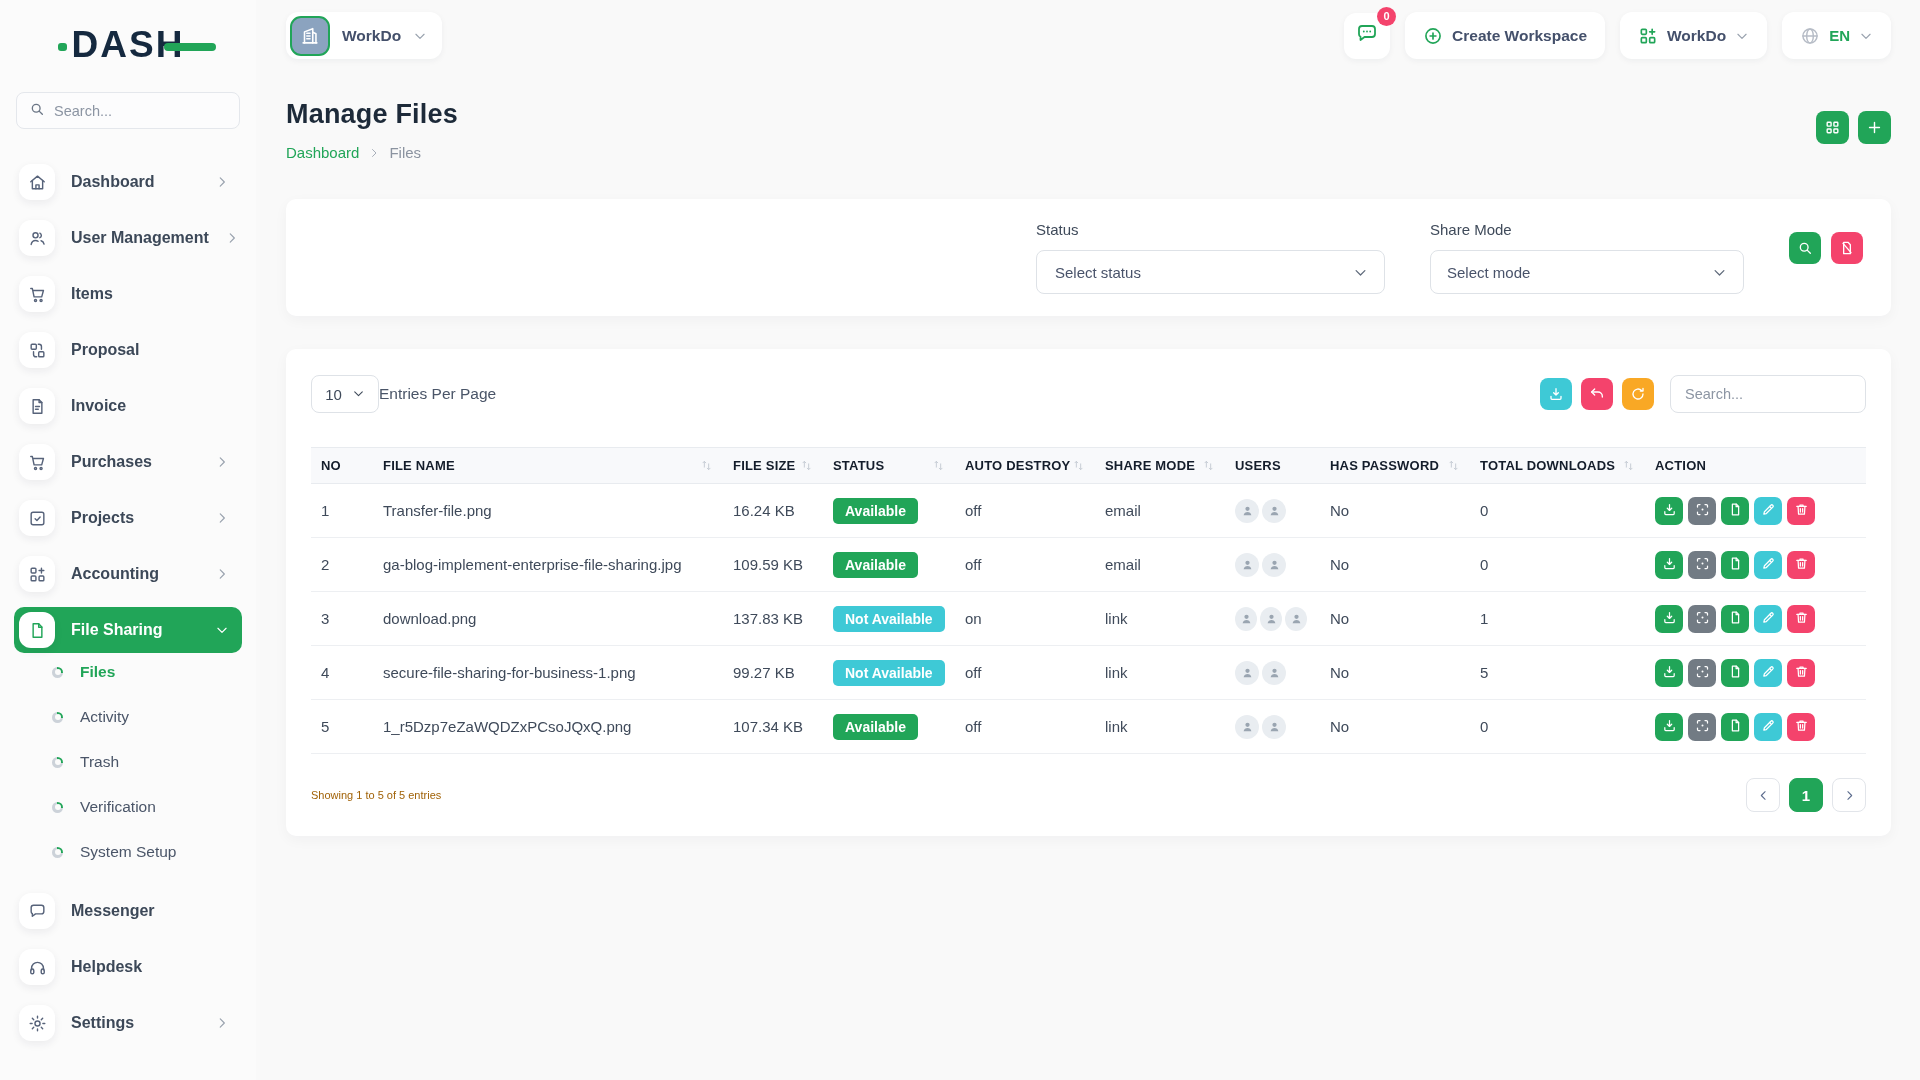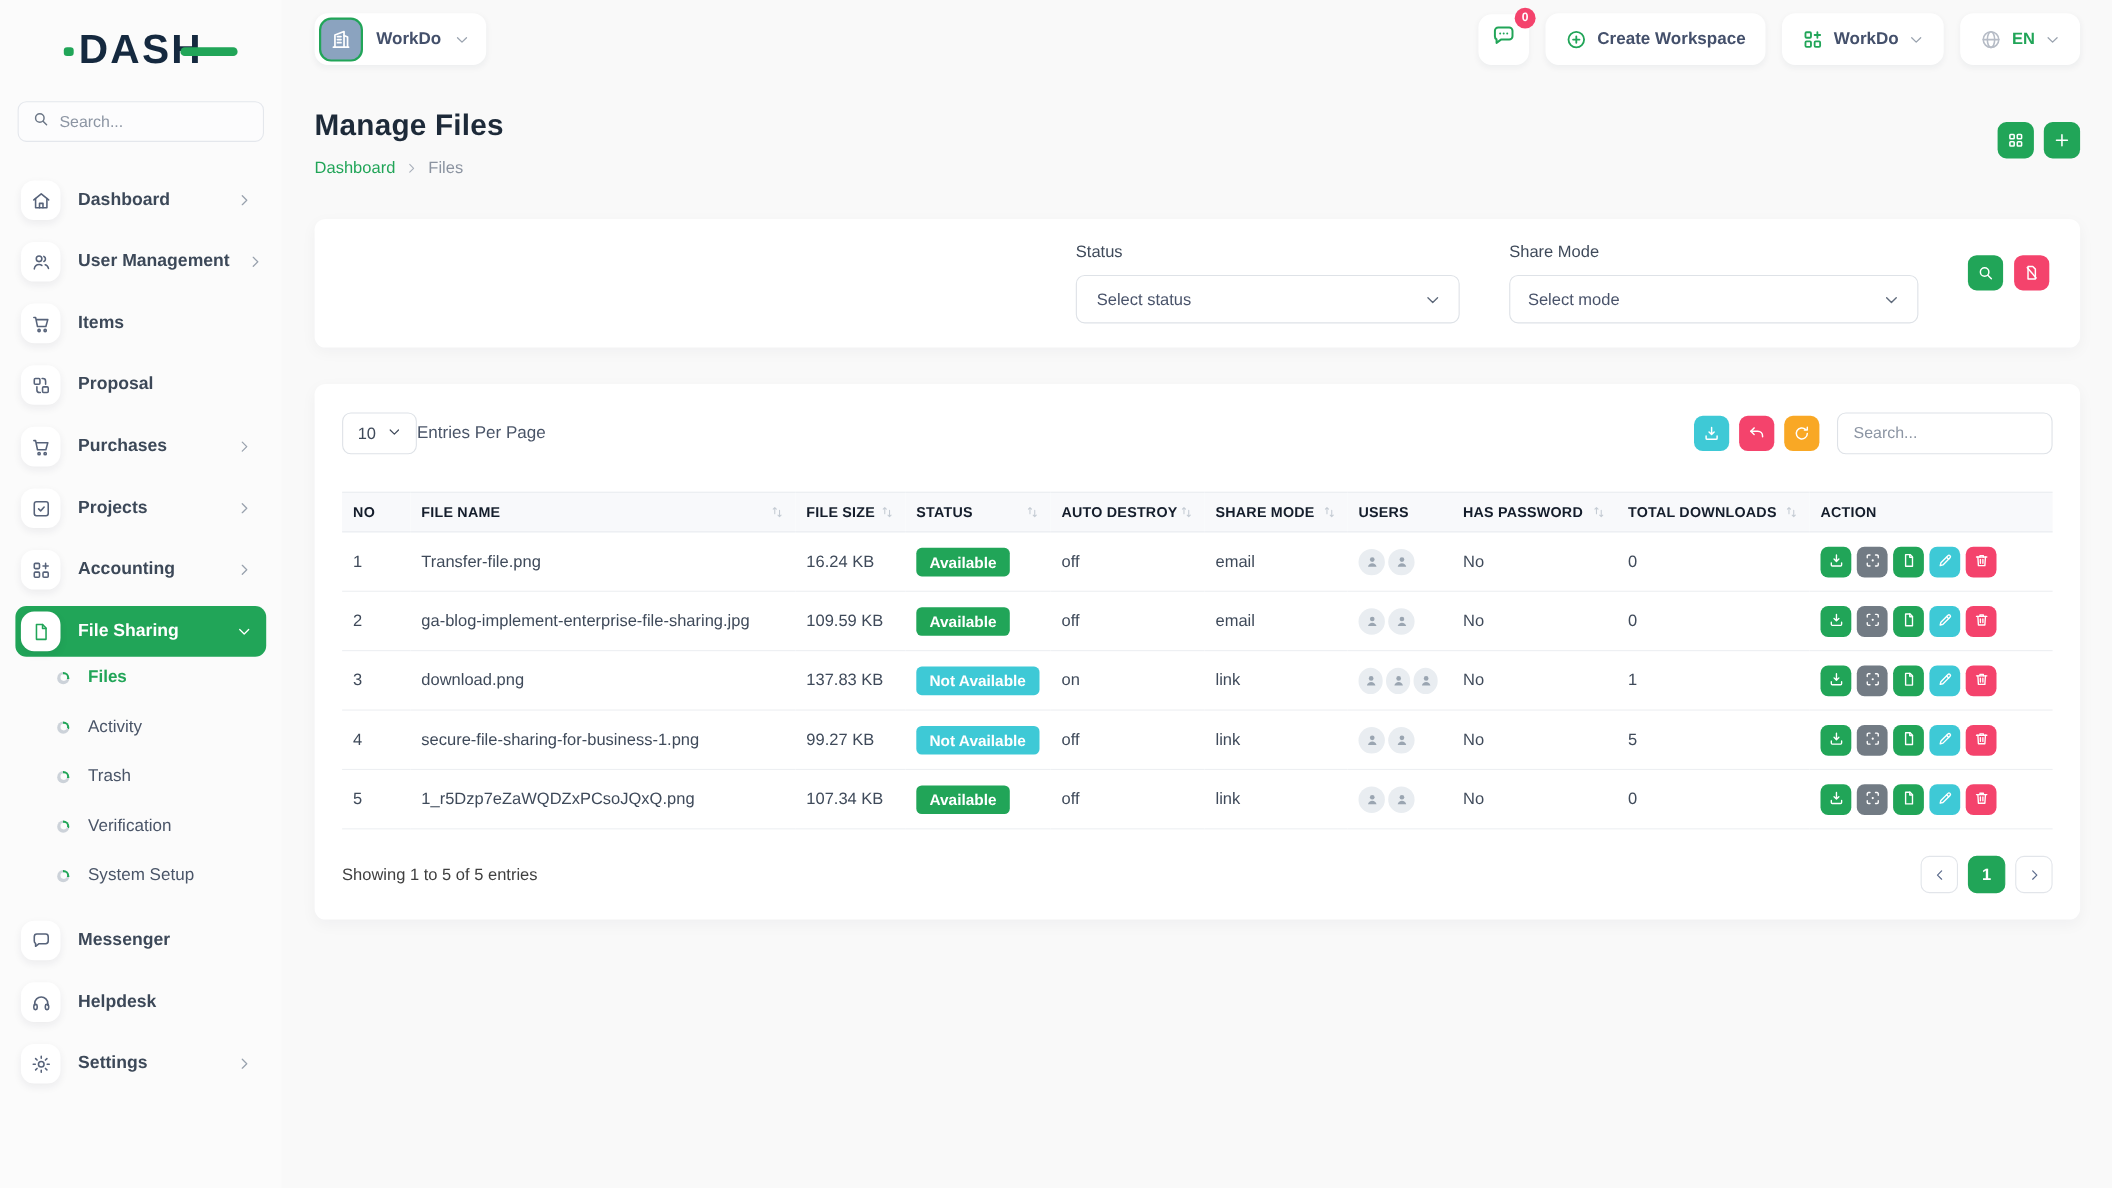--- a/index.html
+++ b/index.html
@@ -60,21 +60,21 @@
   .bc-cur{color:#8b93a0;}
   .head-actions{margin-left:auto;display:flex;gap:9px;margin-top:12px;}
   .sqbtn{width:33px;height:33px;border:none;border-radius:8px;background:var(--green);color:#fff;display:grid;place-items:center;cursor:pointer;}
 
   .card{background:#fff;border-radius:10px;box-shadow:0 4px 14px rgba(20,30,60,.04);}
   .filter-card{margin-top:38px;height:117px;display:flex;align-items:center;justify-content:flex-end;gap:45px;padding:0 28px;}
   .fgroup{display:flex;flex-direction:column;gap:12px;}
   .flabel{font-size:15px;color:#3f4a5a;}
   .fselect{height:44px;border:1px solid var(--border);border-radius:8px;display:flex;align-items:center;padding:0 16px;font-size:15px;color:#49536a;cursor:pointer;background:#fff;}
   .fselect .fchev{margin-left:auto;color:#5f6a7b;display:grid;place-items:center;}
-  .w1{width:349px;padding-left:18px;} .w2{width:372px;} .w3{width:361px;}
+  .w1{width:349px;padding-left:18px;} .w2{width:314px;} .w3{width:361px;}
   .filter-actions{display:flex;gap:10px;margin-top:33px;align-self:flex-start;}
   .fbtn{width:32px;height:32px;border:none;border-radius:8px;color:#fff;display:grid;place-items:center;cursor:pointer;}
   .fbtn.green{background:var(--green);} .fbtn.pink{background:var(--pink);}
 
   .table-card{margin-top:33px;padding:26px 25px 24px 25px;}
   .toolbar{display:flex;align-items:center;}
   .entries-select{height:38px;width:68px;border:1px solid var(--border);border-radius:8px;display:flex;align-items:center;justify-content:center;gap:10px;font-size:15px;color:#3f4a5a;cursor:pointer;}
   .entries-label{font-size:15.5px;color:#4a5568;}
   .toolbar-right{margin-left:auto;display:flex;align-items:center;gap:9px;}
   .tbtn{width:32px;height:32px;border:none;border-radius:8px;color:#fff;display:grid;place-items:center;cursor:pointer;}
@@ -89,21 +89,21 @@
   tbody td{height:54px;border-bottom:1px solid var(--line);padding:0 10px;font-size:15px;color:#3f4a5a;overflow:hidden;white-space:nowrap;}
   .badge{display:inline-block;padding:5px 12px;border-radius:5px;color:#fff;font-size:14px;font-weight:700;}
   .badge.available{background:var(--green);}
   .badge.not_available{background:var(--cyan);}
   .avs{display:flex;}
   .av{width:24px;height:24px;border-radius:50%;background:#e9edf1;display:grid;place-items:center;color:#9aa5b1;margin-right:3px;}
   .acts{display:flex;gap:5px;}
   .abtn{width:28px;height:28px;border:none;border-radius:7px;color:#fff;display:grid;place-items:center;cursor:pointer;}
 
   .table-footer{display:flex;align-items:center;margin-top:24px;}
-  .showing{font-size:15px;color:#404040;}
+  .showing{font-size:11px;color:#a16207;}
   .pager{margin-left:auto;display:flex;gap:9px;}
   .pbtn{width:34px;height:34px;border:1px solid #e2e5ea;background:#fff;border-radius:8px;display:grid;place-items:center;color:#5b6b8c;cursor:pointer;font-size:15px;}
   .pbtn.activepage{background:var(--green);border-color:var(--green);color:#fff;font-weight:700;}
 </style>
 </head>
 <body>
 
 <div class="app">
 
   <aside class="sidebar">
@@ -164,20 +164,31 @@
         <div class="mi">
           <span class="ibox">
             <svg width="19" height="19" viewBox="0 0 24 24" fill="none" stroke="currentColor" stroke-width="1.8" stroke-linecap="round" stroke-linejoin="round">
               <rect x="4" y="4" width="6.5" height="6.5" rx="1.2"></rect>
               <rect x="13.5" y="13.5" width="6.5" height="6.5" rx="1.2"></rect>
               <path d="M17 10.5V7a3 3 0 00-3-3h-1"></path>
               <path d="M7 13.5V17a3 3 0 003 3h1"></path>
             </svg>
           </span>
           <span class="lbl">Proposal</span>
+        </div>
+        <div class="mi">
+          <span class="ibox">
+            <svg width="19" height="19" viewBox="0 0 24 24" fill="none" stroke="currentColor" stroke-width="1.8" stroke-linecap="round" stroke-linejoin="round">
+              <path d="M6.5 3.5h7.5l3.5 3.5v13.5h-11z"></path>
+              <path d="M14 3.5V7h3.5"></path>
+              <path d="M9.5 12h5"></path>
+              <path d="M9.5 15.5h3.5"></path>
+            </svg>
+          </span>
+          <span class="lbl">Invoice</span>
         </div>
         <div class="mi">
           <span class="ibox">
             <svg width="19" height="19" viewBox="0 0 24 24" fill="none" stroke="currentColor" stroke-width="1.8" stroke-linecap="round" stroke-linejoin="round">
               <circle cx="9.5" cy="19.5" r="1.3"></circle>
               <circle cx="16.5" cy="19.5" r="1.3"></circle>
               <path d="M3.5 4.5h2l2.2 10.5h9.6l2.2-8H6.1"></path>
             </svg>
           </span>
           <span class="lbl">Purchases</span>

